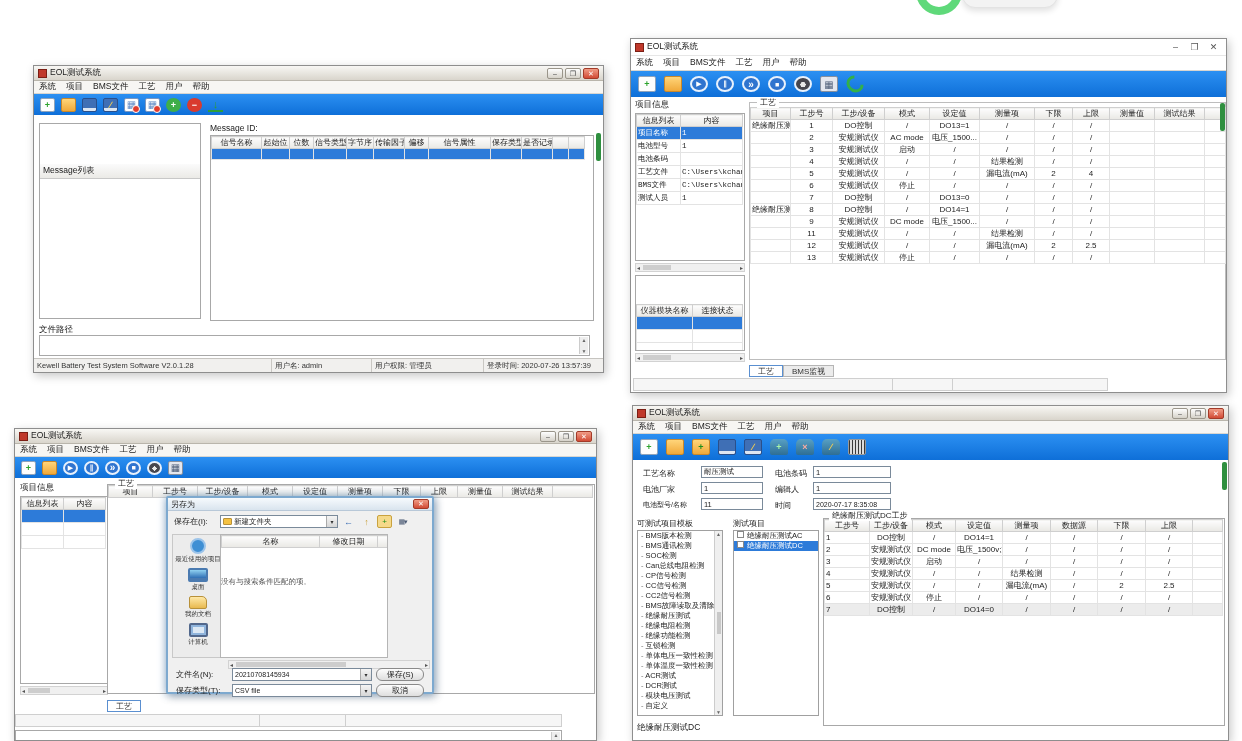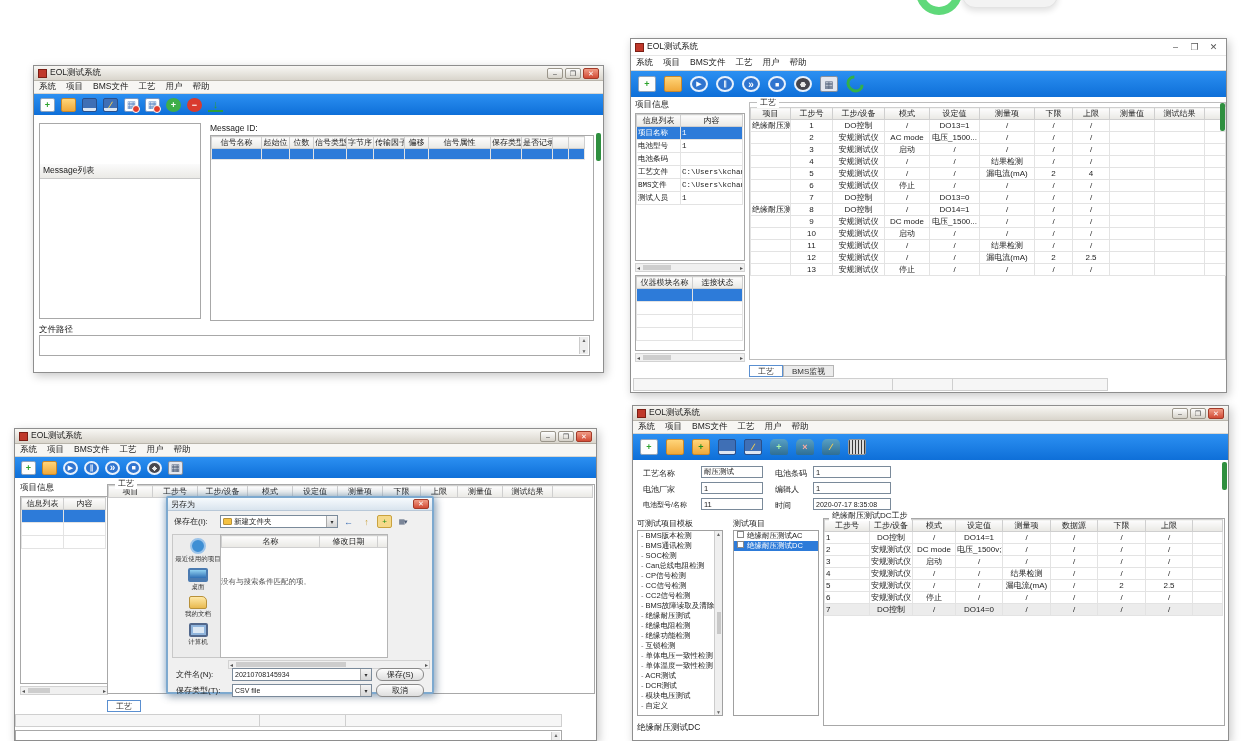--- a/index.html
+++ b/index.html
@@ -270,20 +270,26 @@
             </tr>
           </tbody>
         </table>
     </div>
     <div class="green-thumb" style="right:2px;top:18px"></div>
     <div class="lbl" style="left:5px;top:209px">文件路径</div>
     <div class="wide-box" style="left:5px;top:220px;width:551px;height:21px">
       <span class="mini-scroll"></span>
     </div>
   </div>
+  <div class="statusbar">
+    <span class="st" style="width:238px">Kewell Battery Test System Software V2.0.1.28</span>
+    <span class="st" style="width:100px">用户名: admin</span>
+    <span class="st" style="width:112px">用户权限: 管理员</span>
+    <span class="st grow">登录时间: 2020-07-26 13:57:39</span>
+  </div>
 </div>
 
 <div class="window modern" style="left:630px;top:38px;width:597px;height:355px">
   <div class="titlebar">
     <span class="appicon"></span>
     <span class="wtitle">EOL测试系统</span>
     <span class="wbtns flat">
       <span class="wbtn min"></span>
       <span class="wbtn max"></span>
       <span class="wbtn close" style="background:none;color:#555;border:none"></span>
@@ -345,21 +351,21 @@
               <td>测试人员</td>
               <td>1</td>
             </tr>
           </tbody>
         </table>
     </div>
     <div class="hscroll" style="left:4px;top:166px;width:110px">
         <i class="hthumb"></i>
       </div>
     <div class="tbl-box" style="left:4px;top:178px;width:110px;height:76px">
-      <table class="grid lft info" style="width: 106px;">
+      <table class="grid lft info" style="width: 106px; margin-top: 28px;">
           <colgroup>
             <col style="width: 56px;">
             <col style="width: 50px;">
           </colgroup>
           <tbody>
             <tr>
               <th>仪器模块名称</th>
               <th>连接状态</th>
             </tr>
             <tr class="sel">
@@ -517,33 +523,20 @@
               <td>&nbsp;</td>
               <td>&nbsp;</td>
               <td>&nbsp;</td>
             </tr>
             <tr class="">
               <td>&nbsp;</td>
               <td>9</td>
               <td>安规测试仪</td>
               <td>DC mode</td>
               <td>电压_1500...</td>
-              <td>/</td>
-              <td>/</td>
-              <td>/</td>
-              <td>&nbsp;</td>
-              <td>&nbsp;</td>
-              <td>&nbsp;</td>
-            </tr>
-            <tr class="">
-              <td>&nbsp;</td>
-              <td>10</td>
-              <td>安规测试仪</td>
-              <td>启动</td>
-              <td>/</td>
               <td>/</td>
               <td>/</td>
               <td>/</td>
               <td>&nbsp;</td>
               <td>&nbsp;</td>
               <td>&nbsp;</td>
             </tr>
             <tr class="">
               <td>&nbsp;</td>
               <td>11</td>

